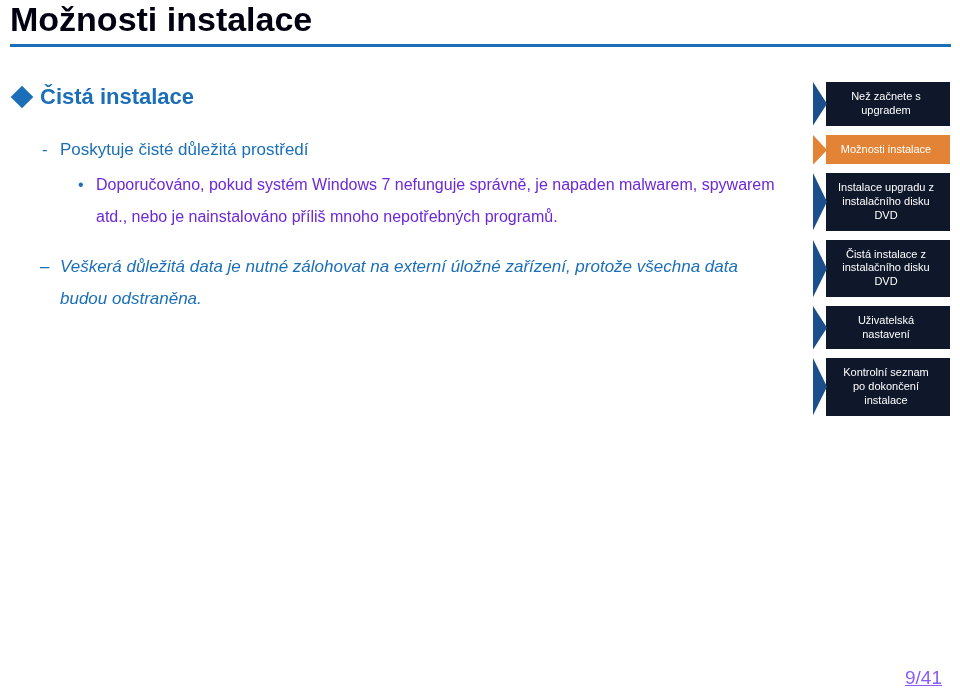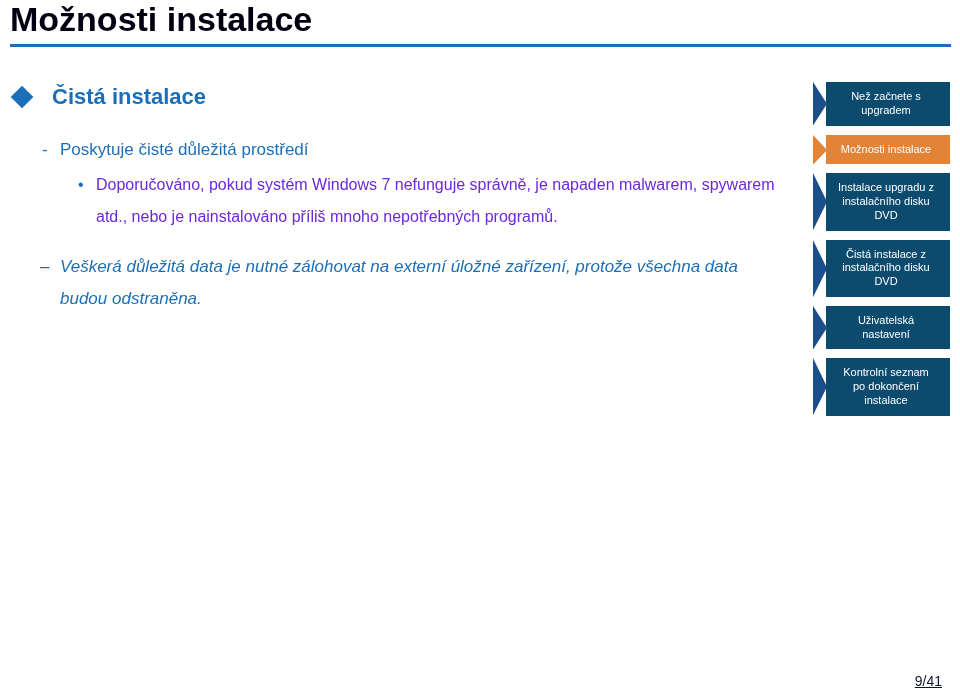--- a/index.html
+++ b/index.html
@@ -26,21 +26,21 @@
   .content {
     position: absolute;
     top: 84px;
     left: 14px;
     width: 770px;
     color: #1b6fb8;
   }
   .subhead {
     display: flex;
     align-items: center;
-    gap: 20px;
+    gap: 8px;
     font-size: 22px;
     font-weight: 700;
     color: #1b6fb8;
     margin-bottom: 24px;
   }
   .diamond {
     width: 16px;
     height: 16px;
     display: inline-block;
     transform: rotate(45deg);
@@ -116,28 +116,28 @@
   }
   .ch .arrow {
     position: absolute;
     left: -13px;
     top: 0;
     bottom: 0;
     width: 14px;
     overflow: hidden;
   }
   .ch .arrow svg { display:block; }
-  .ch.dark { background: #0c4a6e; justify-content: flex-end; }
+  .ch.dark { background: #0f172a; justify-content: flex-end; }
   .ch.active { background: #e38336; }
   .page {
     position: absolute;
     bottom: 10px;
     right: 18px;
-    font-size: 14px;
-    color: #0f172a;
+    font-size: 19px;
+    color: #8b5cf6;
     text-decoration: underline;
   }
 </style>
 </head>
 <body>
 
 <div class="title">Možnosti instalace</div>
 
 <div class="content">
   <div class="subhead">

